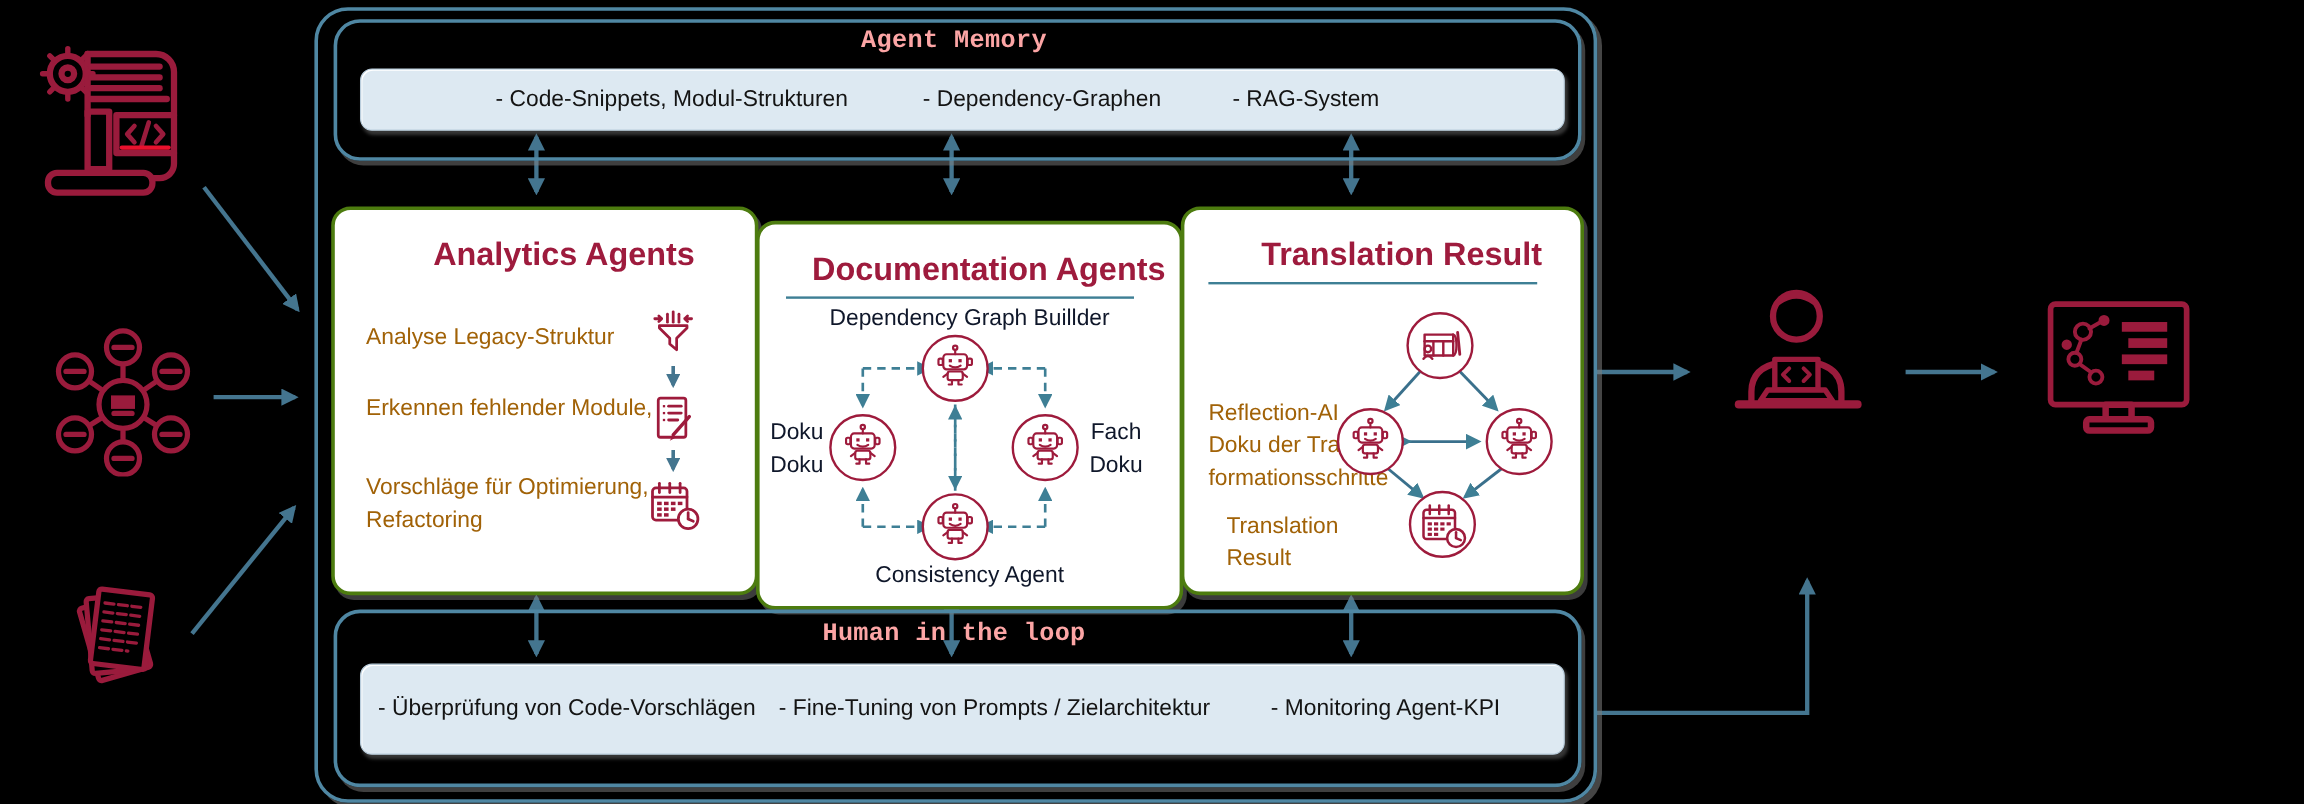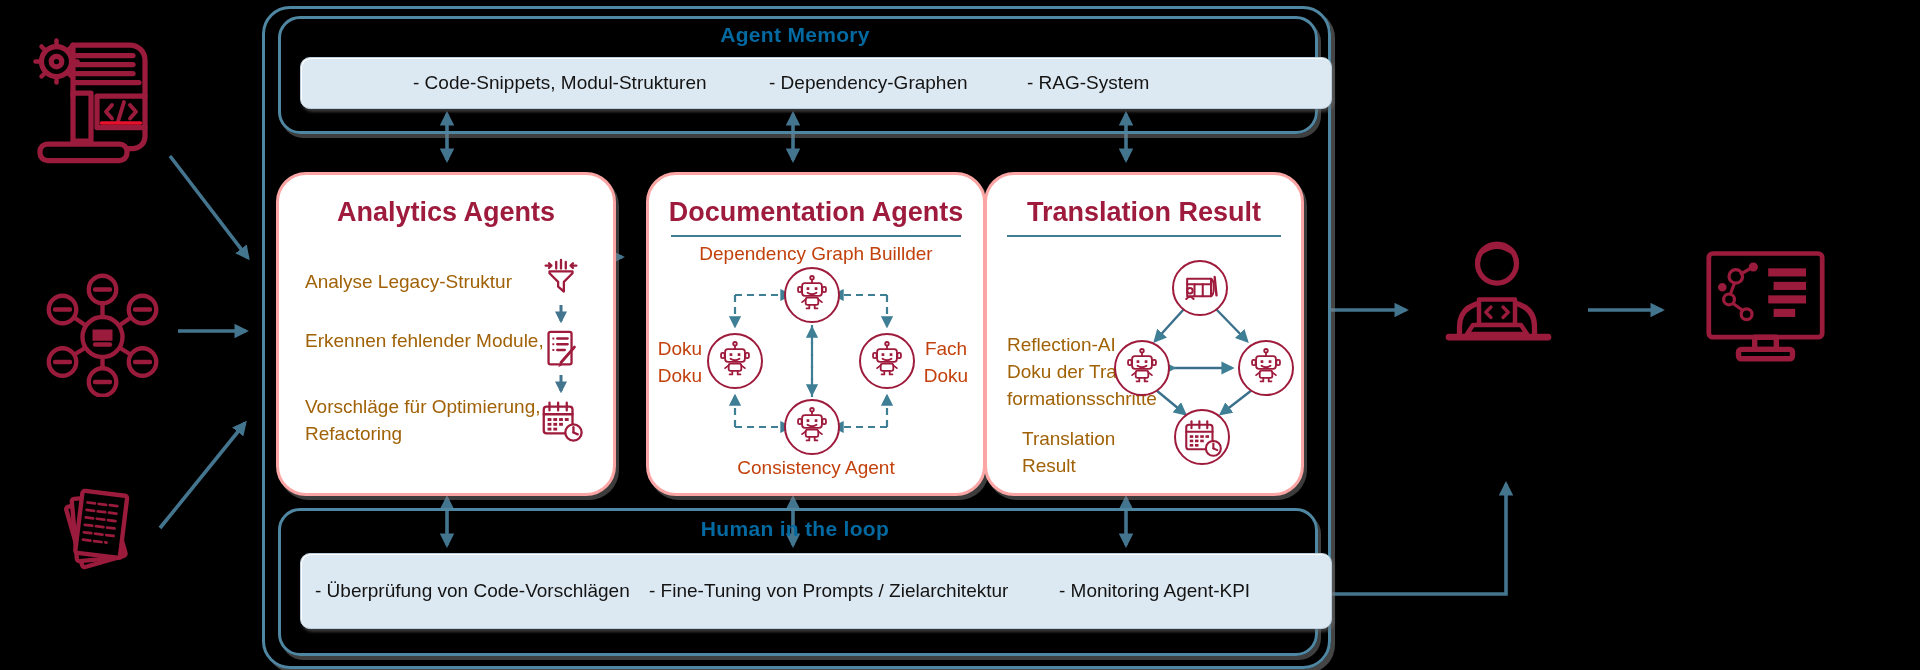--- a/index.html
+++ b/index.html
@@ -6,39 +6,39 @@
   #stage{position:relative;width:1920px;height:670px;background:#000;overflow:hidden;
          font-family:"Liberation Sans", sans-serif;}
   .abs{position:absolute;}
 
   
   .outer-frame{left:262px;top:6px;width:1063px;height:657px;border:3px solid #4F87A3;
                border-radius:28px;box-shadow:4px 4px 0 rgba(125,125,125,.55);}
   .section{border:3px solid #4F87A3;border-radius:22px;box-shadow:3px 4px 0 rgba(125,125,125,.5);}
   .sec-memory{left:278px;top:16px;width:1034px;height:112px;}
   .sec-human{left:278px;top:508px;width:1034px;height:142px;}
-  .sec-title{width:100%;text-align:center;font-weight:bold;font-size:21px;color:#0369a1;
-             letter-spacing:.3px;}
+  .sec-title{width:100%;text-align:center;font-weight:bold;font-size:21px;color:#fca5a5;
+             letter-spacing:.3px;font-family:Liberation Mono, monospace;}
   .strip{background:#DDE9F2;border:1px solid #b9cddc;border-radius:10px;
-         box-shadow:2px 3px 3px rgba(110,110,110,.5), inset 1px 1px 0 #ffffff;padding-left:28px;}
+         box-shadow:2px 3px 3px rgba(110,110,110,.5), inset 1px 1px 0 #ffffff;}
   .strip-memory{left:300px;top:57px;width:1002px;height:50px;}
   .strip-human{left:300px;top:553px;width:1002px;height:74px;}
   .strip-item{position:absolute;font-size:19px;color:#141414;white-space:nowrap;
               top:50%;transform:translateY(-50%);}
 
   
-  .abox{background:#fff;border:3px solid #fca5a5;border-radius:30px;
-        box-shadow:3px 4px 0 rgba(120,120,120,.5);}
+  .abox{background:#fff;border:3px solid #4d7c0f;border-radius:16px;
+        box-shadow:3px 4px 0 rgba(120,120,120,.5);padding-left:16px;}
   .box-analytics{left:276px;top:172px;width:334px;height:318px;}
-  .box-documentation{left:630px;top:172px;width:334px;height:318px;margin-left:16px;}
+  .box-documentation{left:630px;top:184px;width:334px;height:318px;}
   .box-translation{left:984px;top:172px;width:314px;height:318px;}
   .abox-title{width:100%;text-align:center;font-weight:bold;font-size:27px;color:#9E1B3D;top:22px;}
   .title-rule{height:0;border-top:2px solid #3E7F95;top:60px;}
   .body-text{font-size:19px;color:#a16207;line-height:27px;}
-  .center-label{text-align:center;font-size:19px;color:#c2410c;}
+  .center-label{text-align:center;font-size:19px;color:#0f172a;}
 
   svg{display:block;}
   .icon-stroke{stroke:#9A1B3C;fill:none;stroke-width:3.5;stroke-linecap:round;stroke-linejoin:round;}
 </style>
 </head>
 <body>
 
 <div id="stage">
 
   <svg width="0" height="0" aria-hidden="true">

